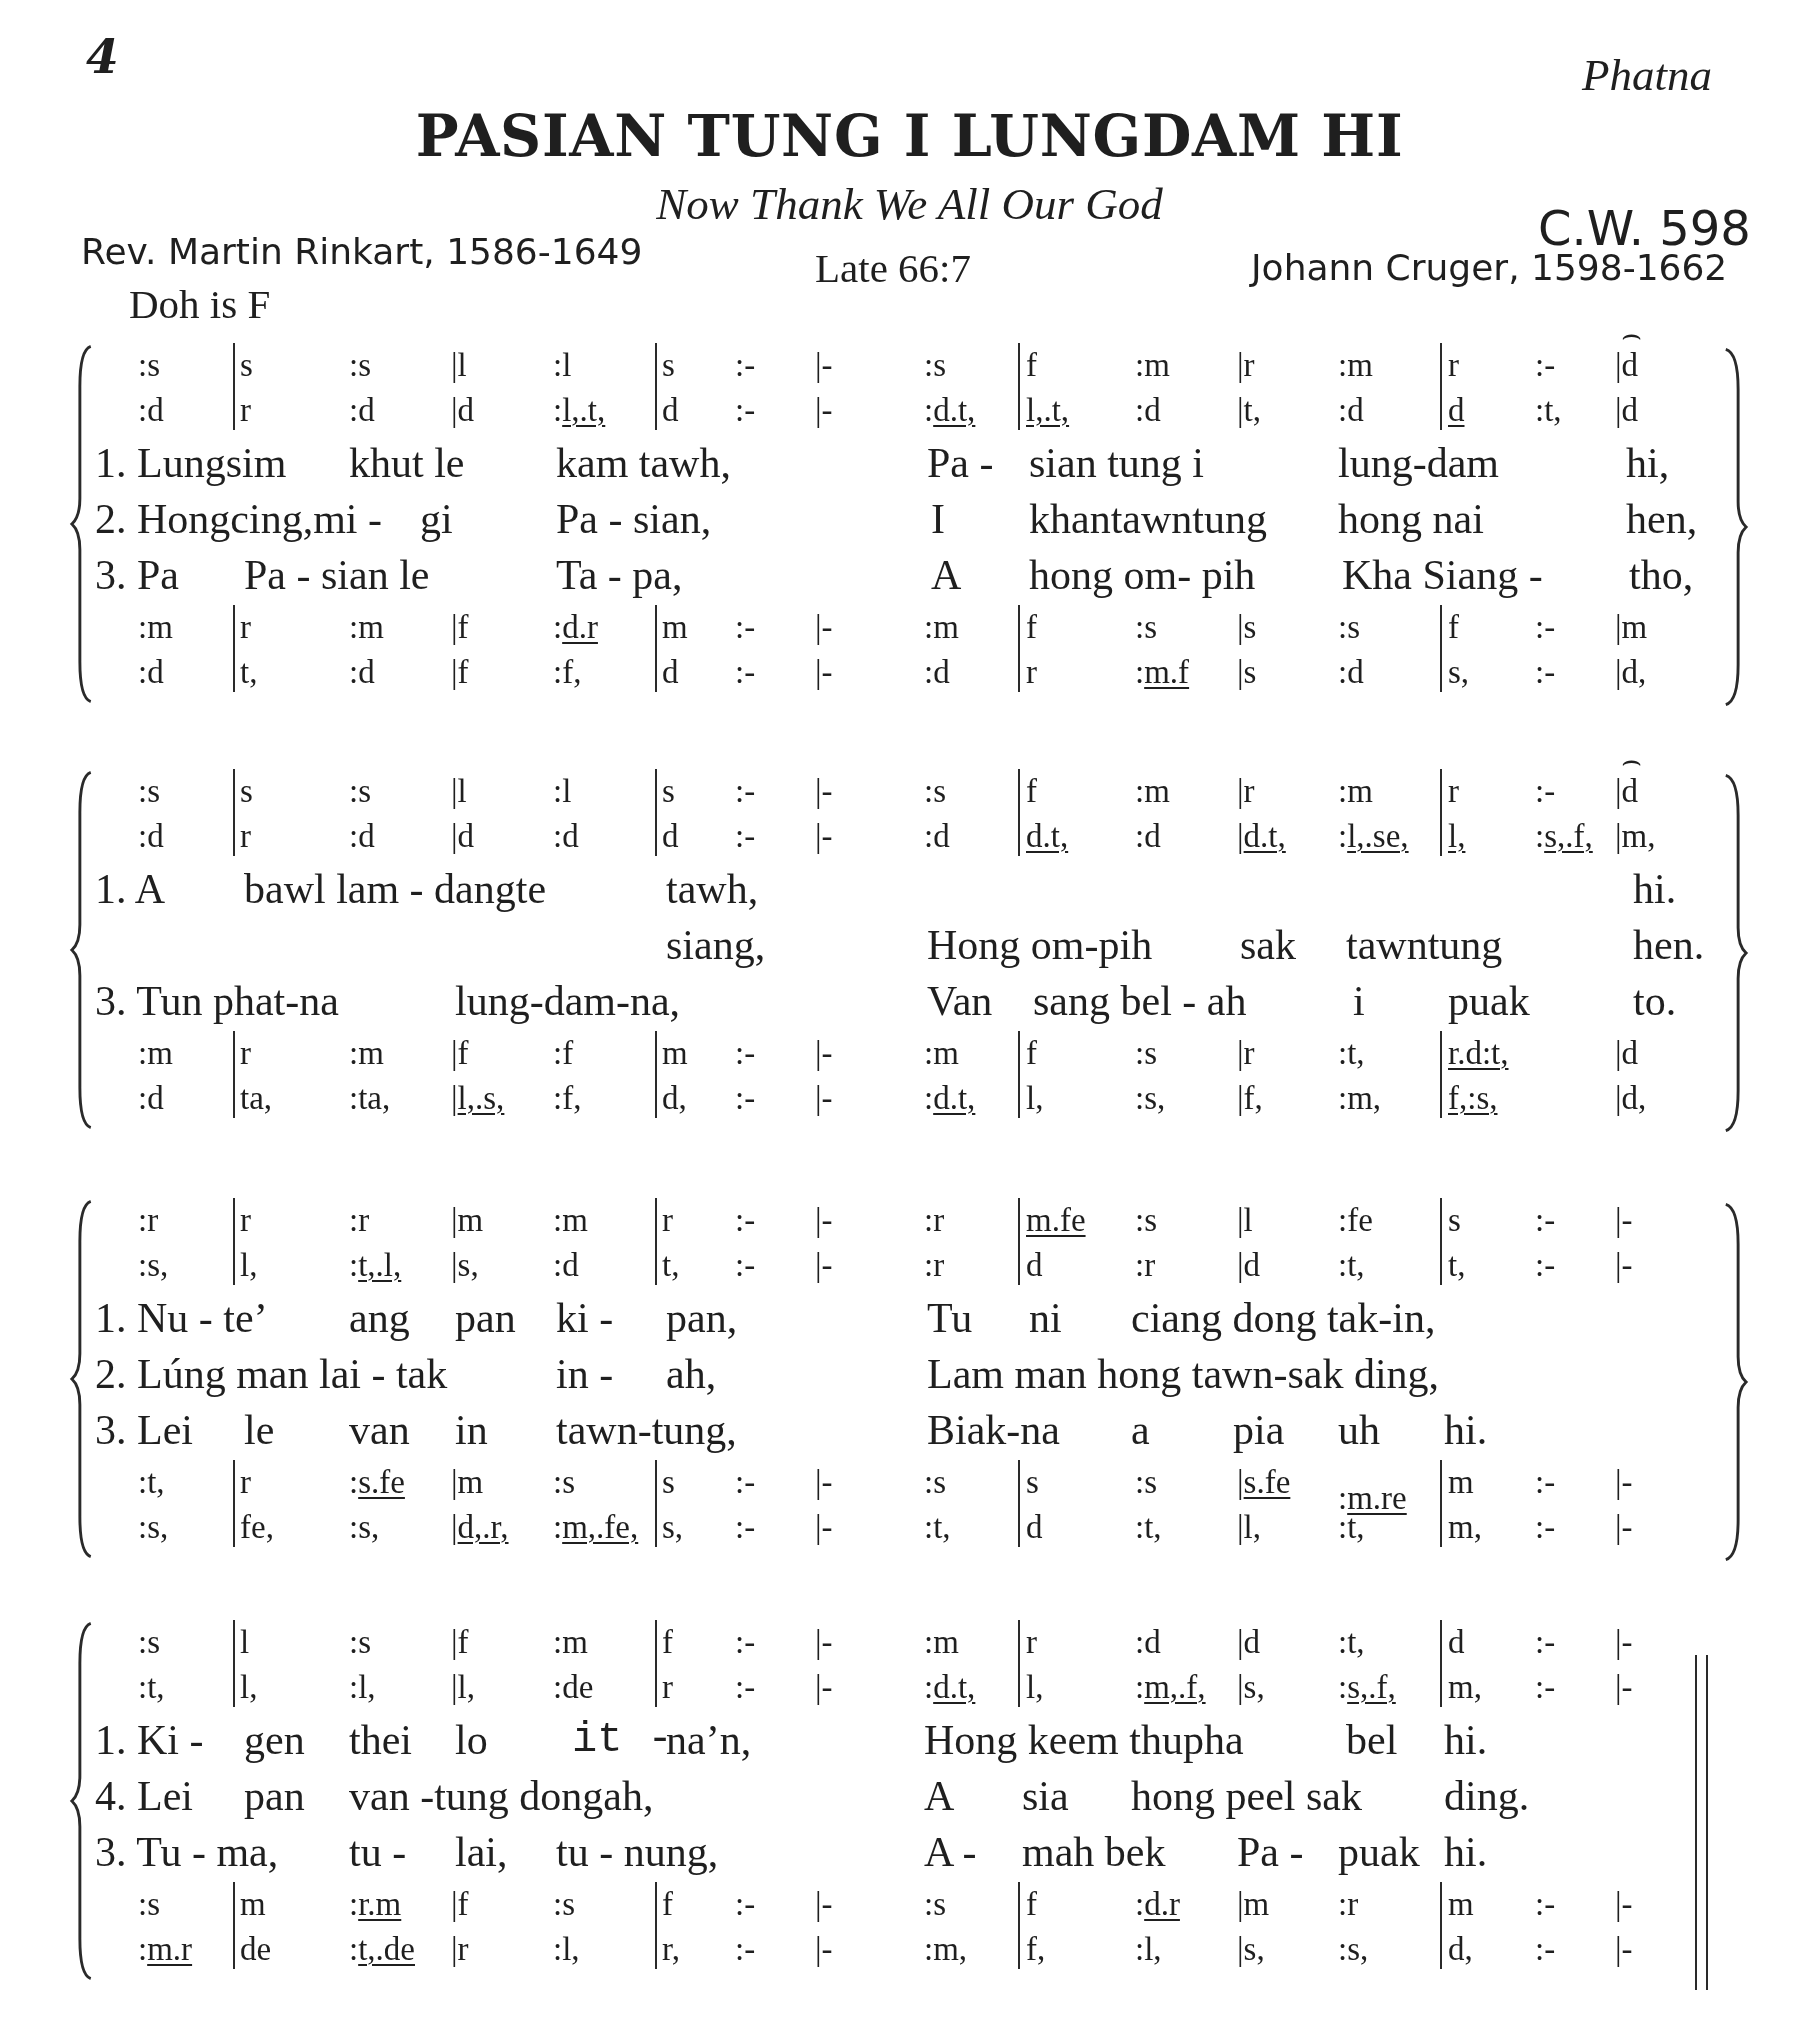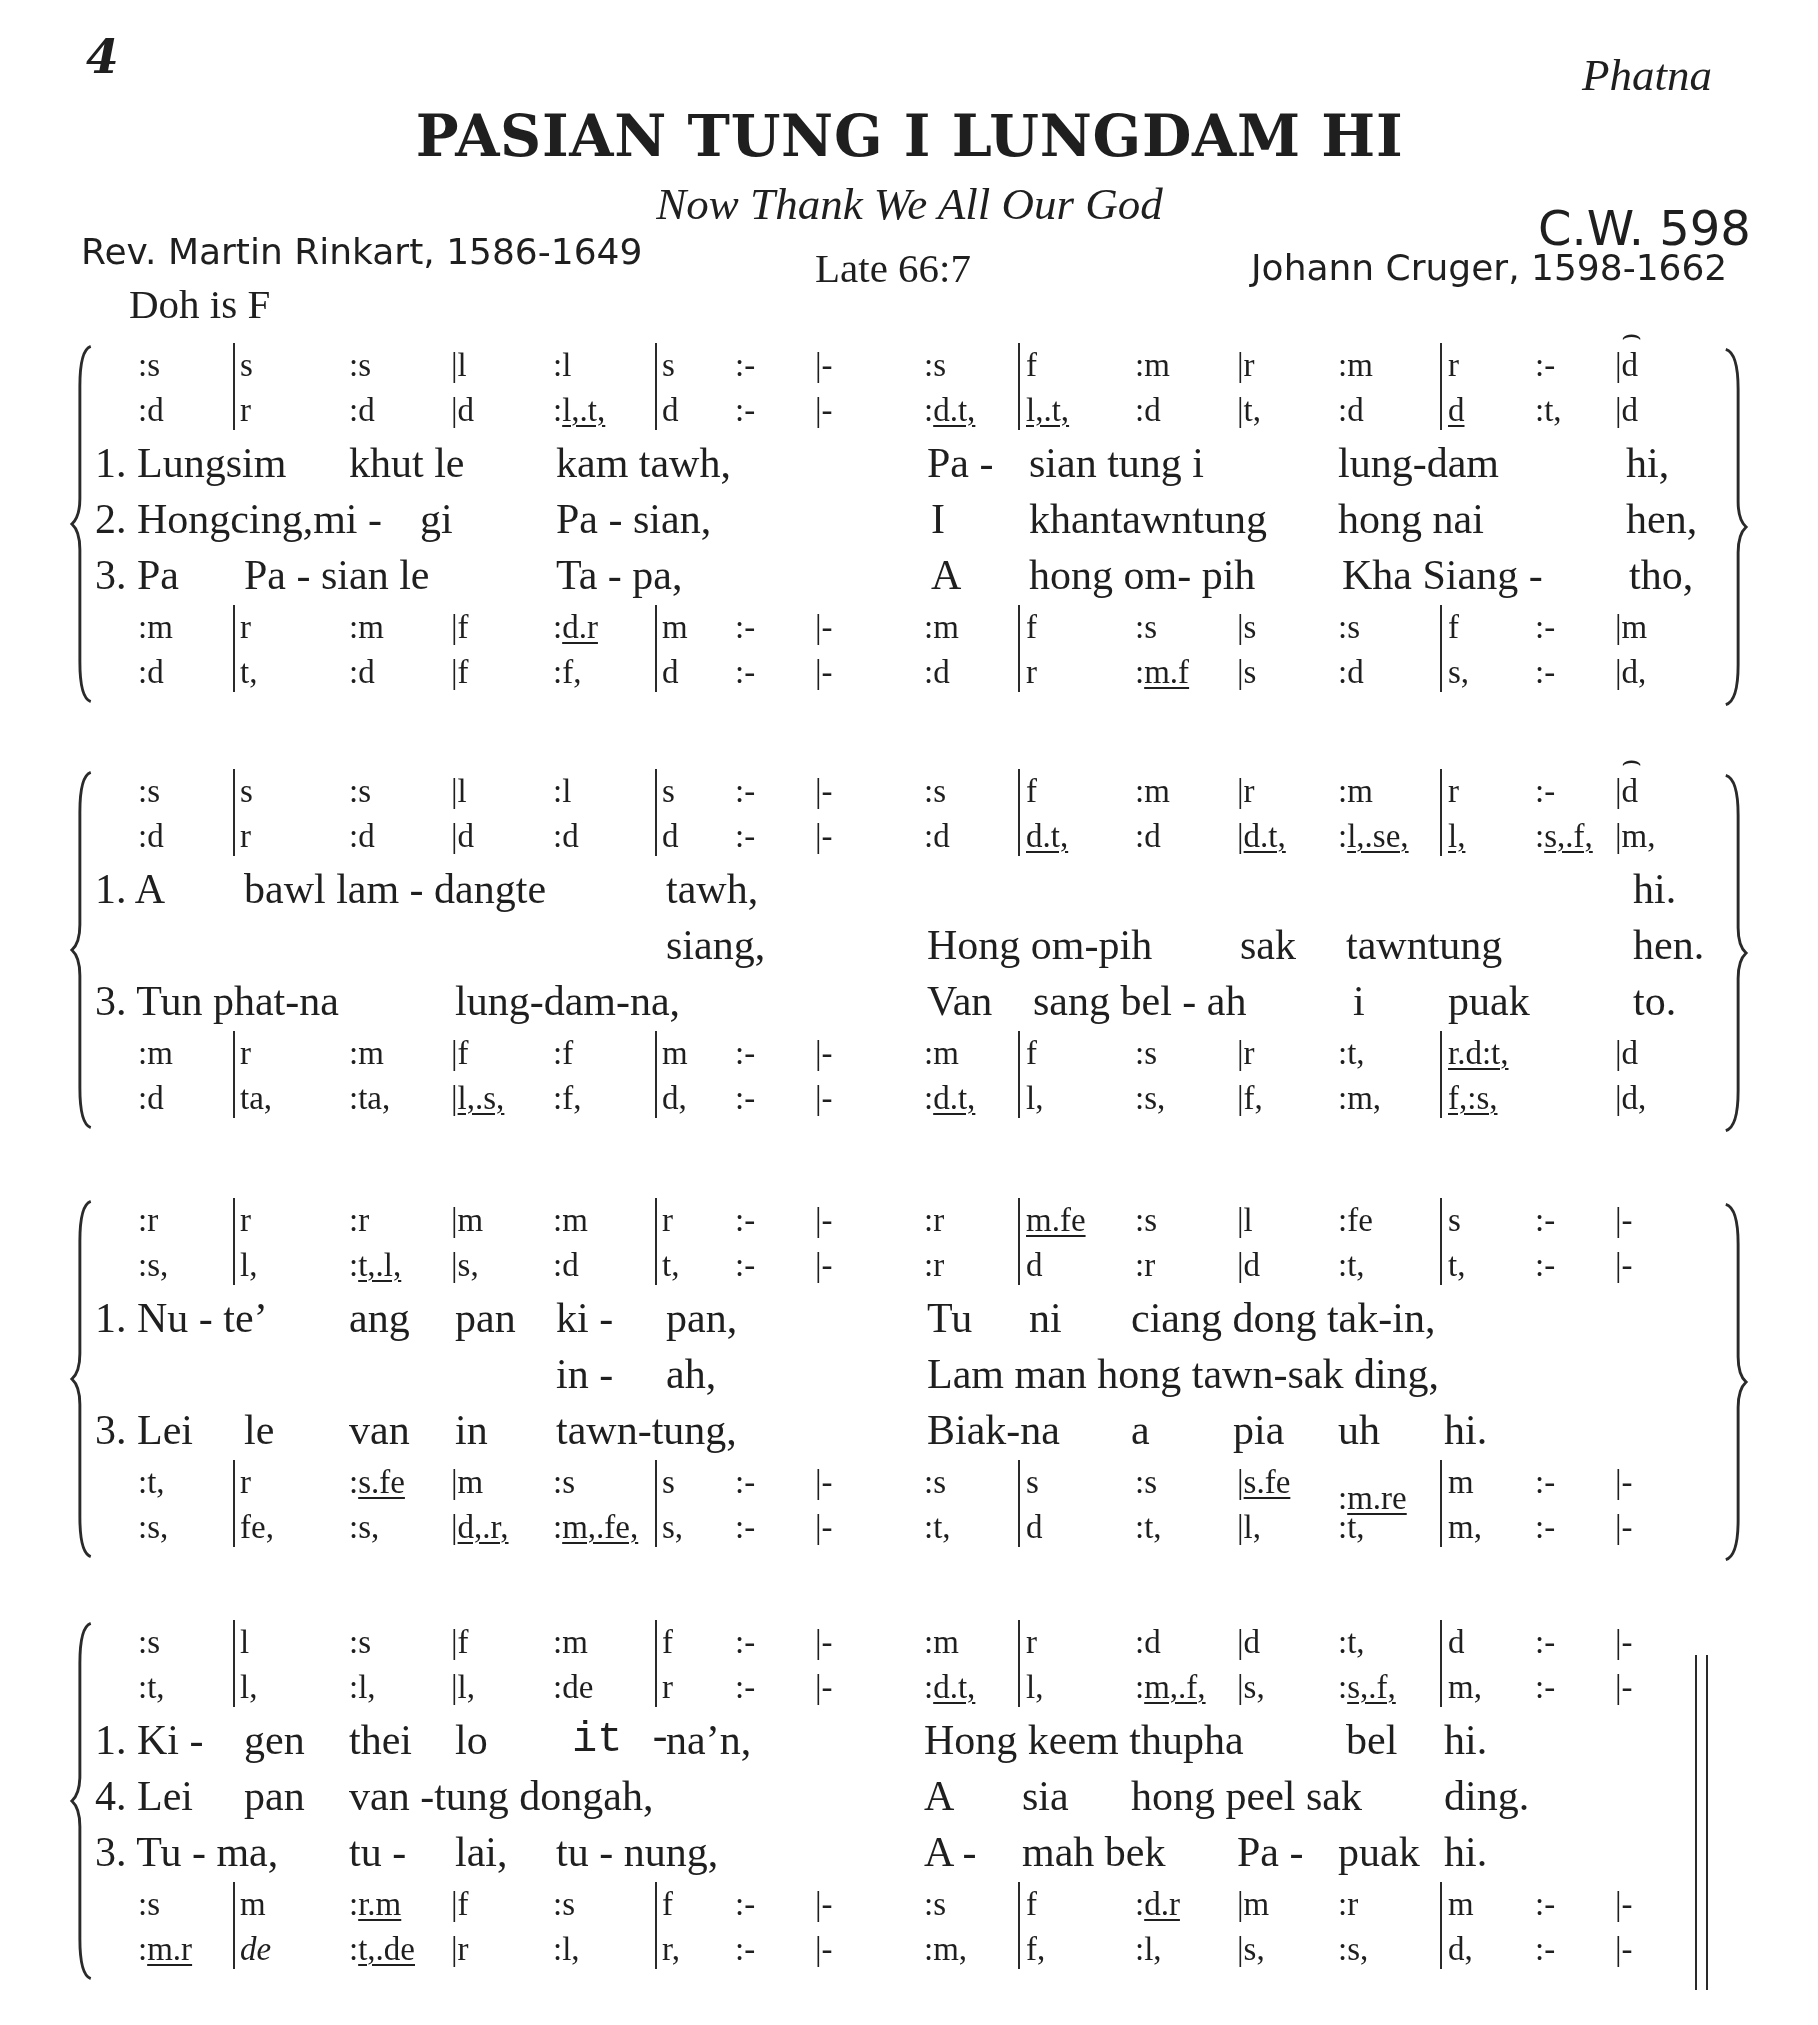--- a/index.html
+++ b/index.html
@@ -319,20 +319,21 @@
       <div class="note lserif" style="left: 1535px; top: 307px;">:-</div>
       <div class="note lserif" style="left: 1615px; top: 307px;">|-</div>
       <div class="lyric lserif" style="left: 95px; top: 93px;">1. Nu - te’</div>
       <div class="lyric lserif" style="left: 349px; top: 93px;">ang</div>
       <div class="lyric lserif" style="left: 455px; top: 93px;">pan</div>
       <div class="lyric lserif" style="left: 556px; top: 93px;">ki -</div>
       <div class="lyric lserif" style="left: 666px; top: 93px;">pan,</div>
       <div class="lyric lserif" style="left: 927px; top: 93px;">Tu</div>
       <div class="lyric lserif" style="left: 1029px; top: 93px;">ni</div>
       <div class="lyric lserif" style="left: 1131px; top: 93px;">ciang dong tak-in,</div>
+      <div class="lyric lserif" style="left: 95px; top: 149px;">2. Lúng man lai - tak</div>
       <div class="lyric lserif" style="left: 556px; top: 149px;">in -</div>
       <div class="lyric lserif" style="left: 666px; top: 149px;">ah,</div>
       <div class="lyric lserif" style="left: 927px; top: 149px;">Lam man hong tawn-sak ding,</div>
       <div class="lyric lserif" style="left: 95px; top: 205px;">3. Lei</div>
       <div class="lyric lserif" style="left: 244px; top: 205px;">le</div>
       <div class="lyric lserif" style="left: 349px; top: 205px;">van</div>
       <div class="lyric lserif" style="left: 455px; top: 205px;">in</div>
       <div class="lyric lserif" style="left: 556px; top: 205px;">tawn-tung,</div>
       <div class="lyric lserif" style="left: 927px; top: 205px;">Biak-na</div>
       <div class="lyric lserif" style="left: 1131px; top: 205px;">a</div>
@@ -396,21 +397,21 @@
       <div class="note lserif" style="left: 815px; top: 262px;">|-</div>
       <div class="note lserif" style="left: 924px; top: 262px;">:s</div>
       <div class="note lserif" style="left: 1026px; top: 262px;">f</div>
       <div class="note lserif ul" style="left: 1135px; top: 262px;">:<span class="u">d.r</span></div>
       <div class="note lserif" style="left: 1237px; top: 262px;">|m</div>
       <div class="note lserif" style="left: 1338px; top: 262px;">:r</div>
       <div class="note lserif" style="left: 1448px; top: 262px;">m</div>
       <div class="note lserif" style="left: 1535px; top: 262px;">:-</div>
       <div class="note lserif" style="left: 1615px; top: 262px;">|-</div>
       <div class="note lserif ul" style="left: 138px; top: 307px;">:<span class="u">m.r</span></div>
-      <div class="note lserif" style="left: 240px; top: 307px; font-style: italic;">de</div>
+      <div class="note lserif" style="left: 240px; top: 307px;">de</div>
       <div class="note lserif ul" style="left: 349px; top: 307px;">:<span class="u">t,.de</span></div>
       <div class="note lserif" style="left: 451px; top: 307px;">|r</div>
       <div class="note lserif" style="left: 553px; top: 307px;">:l,</div>
       <div class="note lserif" style="left: 662px; top: 307px;">r,</div>
       <div class="note lserif" style="left: 735px; top: 307px;">:-</div>
       <div class="note lserif" style="left: 815px; top: 307px;">|-</div>
       <div class="note lserif" style="left: 924px; top: 307px;">:m,</div>
       <div class="note lserif" style="left: 1026px; top: 307px;">f,</div>
       <div class="note lserif" style="left: 1135px; top: 307px;">:l,</div>
       <div class="note lserif" style="left: 1237px; top: 307px;">|s,</div>

